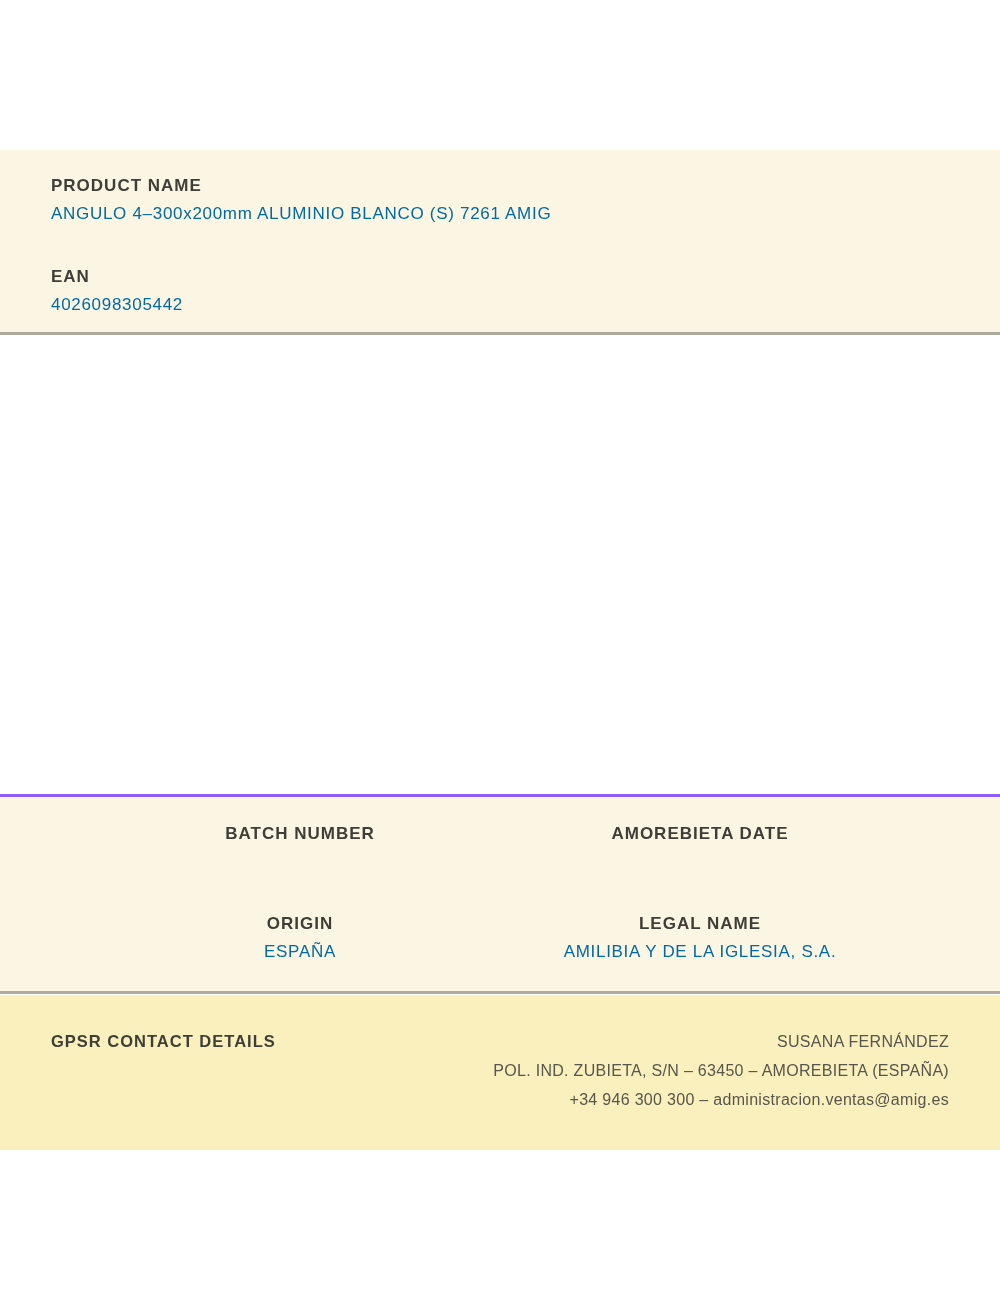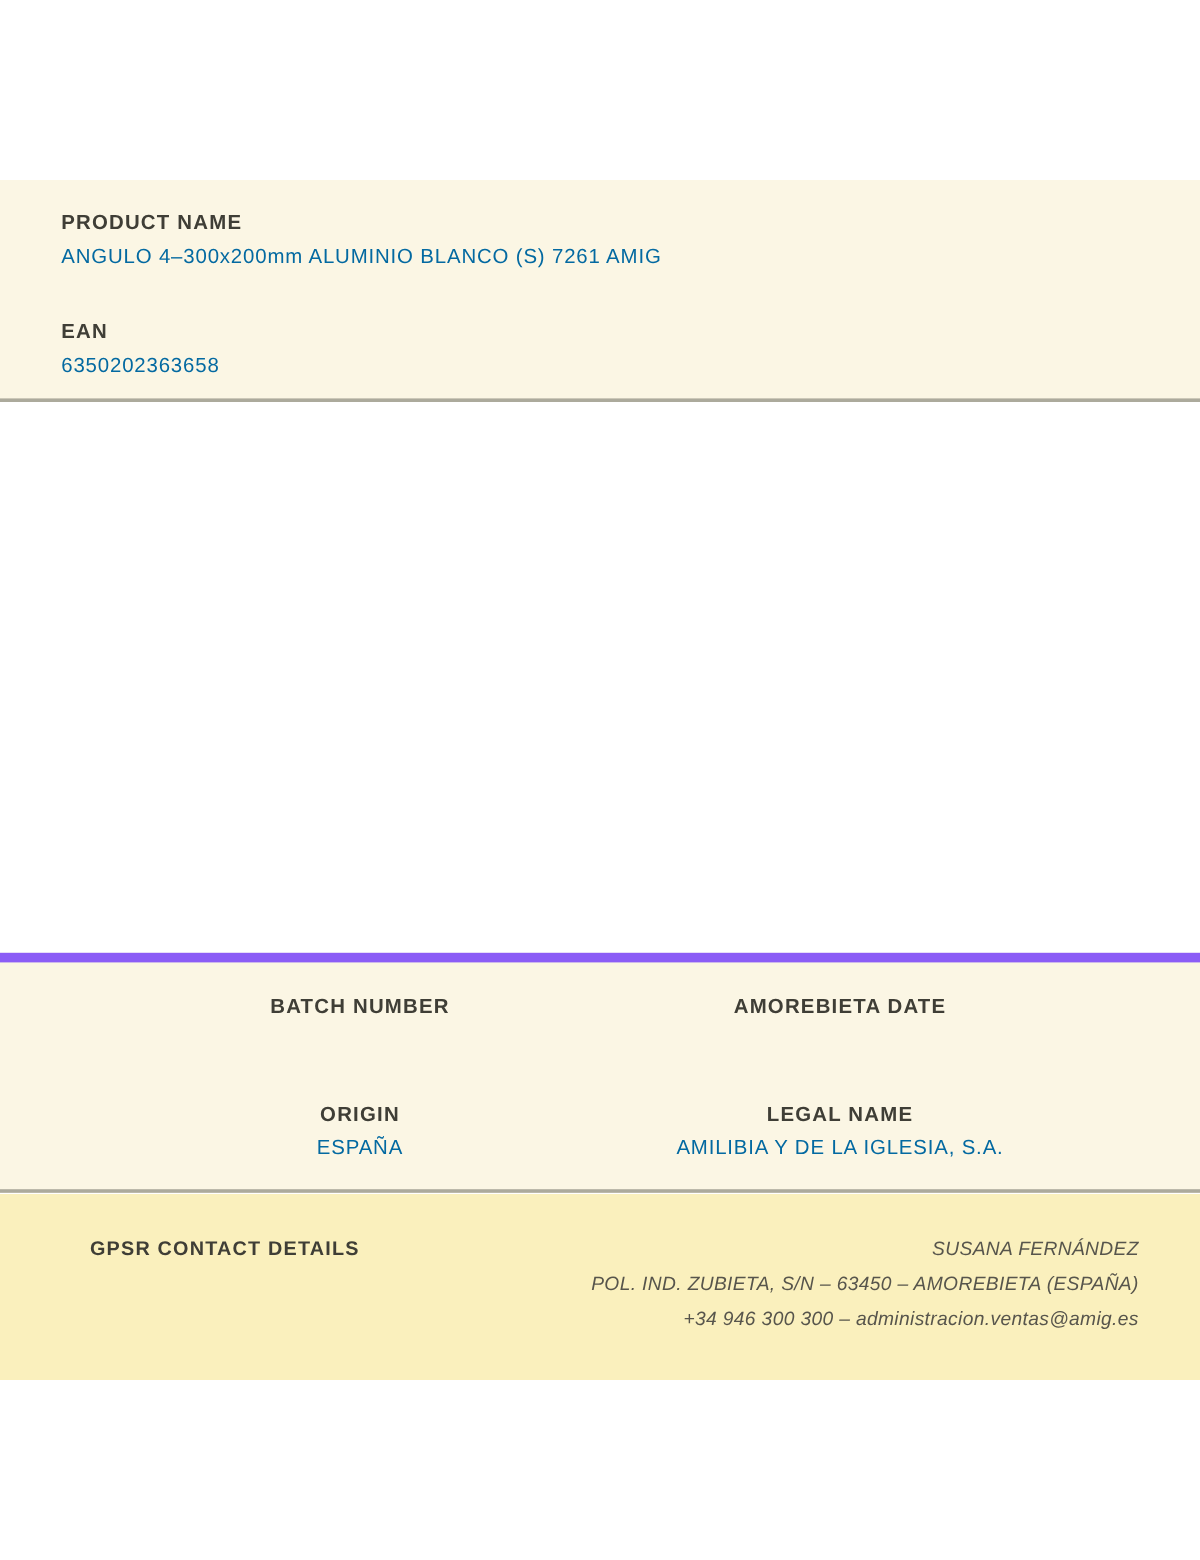--- a/index.html
+++ b/index.html
@@ -47,21 +47,21 @@
   .product-section .value { margin-top: 8px; }
   .field-ean { margin-top: 43px; }
   
   .details-section {
     position: absolute;
     top: 794px;
     left: 0;
     width: 1000px;
     height: 200px;
     background: #FBF6E4;
-    border-top: 8px solid #8b5cf6;
+    border-top: 3px solid #8b5cf6;
     border-bottom: 3px solid #ACAA9C;
     box-sizing: border-box;
     padding-top: 27px;
   }
   .details-grid {
     width: 800px;
     margin: 0 auto;
     display: grid;
     grid-template-columns: 1fr 1fr;
     row-gap: 42px;
@@ -70,56 +70,55 @@
   .dcell .value { margin-top: 8px; }
   
   .contact-section {
     position: absolute;
     top: 995px;
     left: 0;
     width: 1000px;
     height: 155px;
     background: #FAF0BD;
     box-sizing: border-box;
-    padding: 32px 51px 0 75px;
+    padding: 32px 51px 0 51px;
     display: flex;
     justify-content: space-between;
     align-items: flex-start;
   }
   .contact-title {
     font-size: 16.5px;
     font-weight: bold;
     color: #3F3E36;
     letter-spacing: 1px;
     line-height: 29px;
     white-space: nowrap;
   }
   .contact-lines {
     text-align: right;
     font-size: 16px;
     color: #57554C;
     letter-spacing: 0.3px;
     line-height: 29px;
-    font-style: italic;
   }
   .contact-line { white-space: nowrap; }
 </style>
 </head>
 <body>
 
 <div class="page">
 
   <section class="product-section">
     <div class="field">
       <div class="label">PRODUCT NAME</div>
       <div class="value">ANGULO 4–300x200mm ALUMINIO BLANCO (S) 7261 AMIG</div>
     </div>
     <div class="field field-ean">
       <div class="label">EAN</div>
-      <div class="value">6350202363658</div>
+      <div class="value">4026098305442</div>
     </div>
   </section>
 
   <section class="details-section">
     <div class="details-grid">
       <div class="dcell">
         <div class="label">BATCH NUMBER</div>
         <div class="value"></div>
       </div>
       <div class="dcell">

